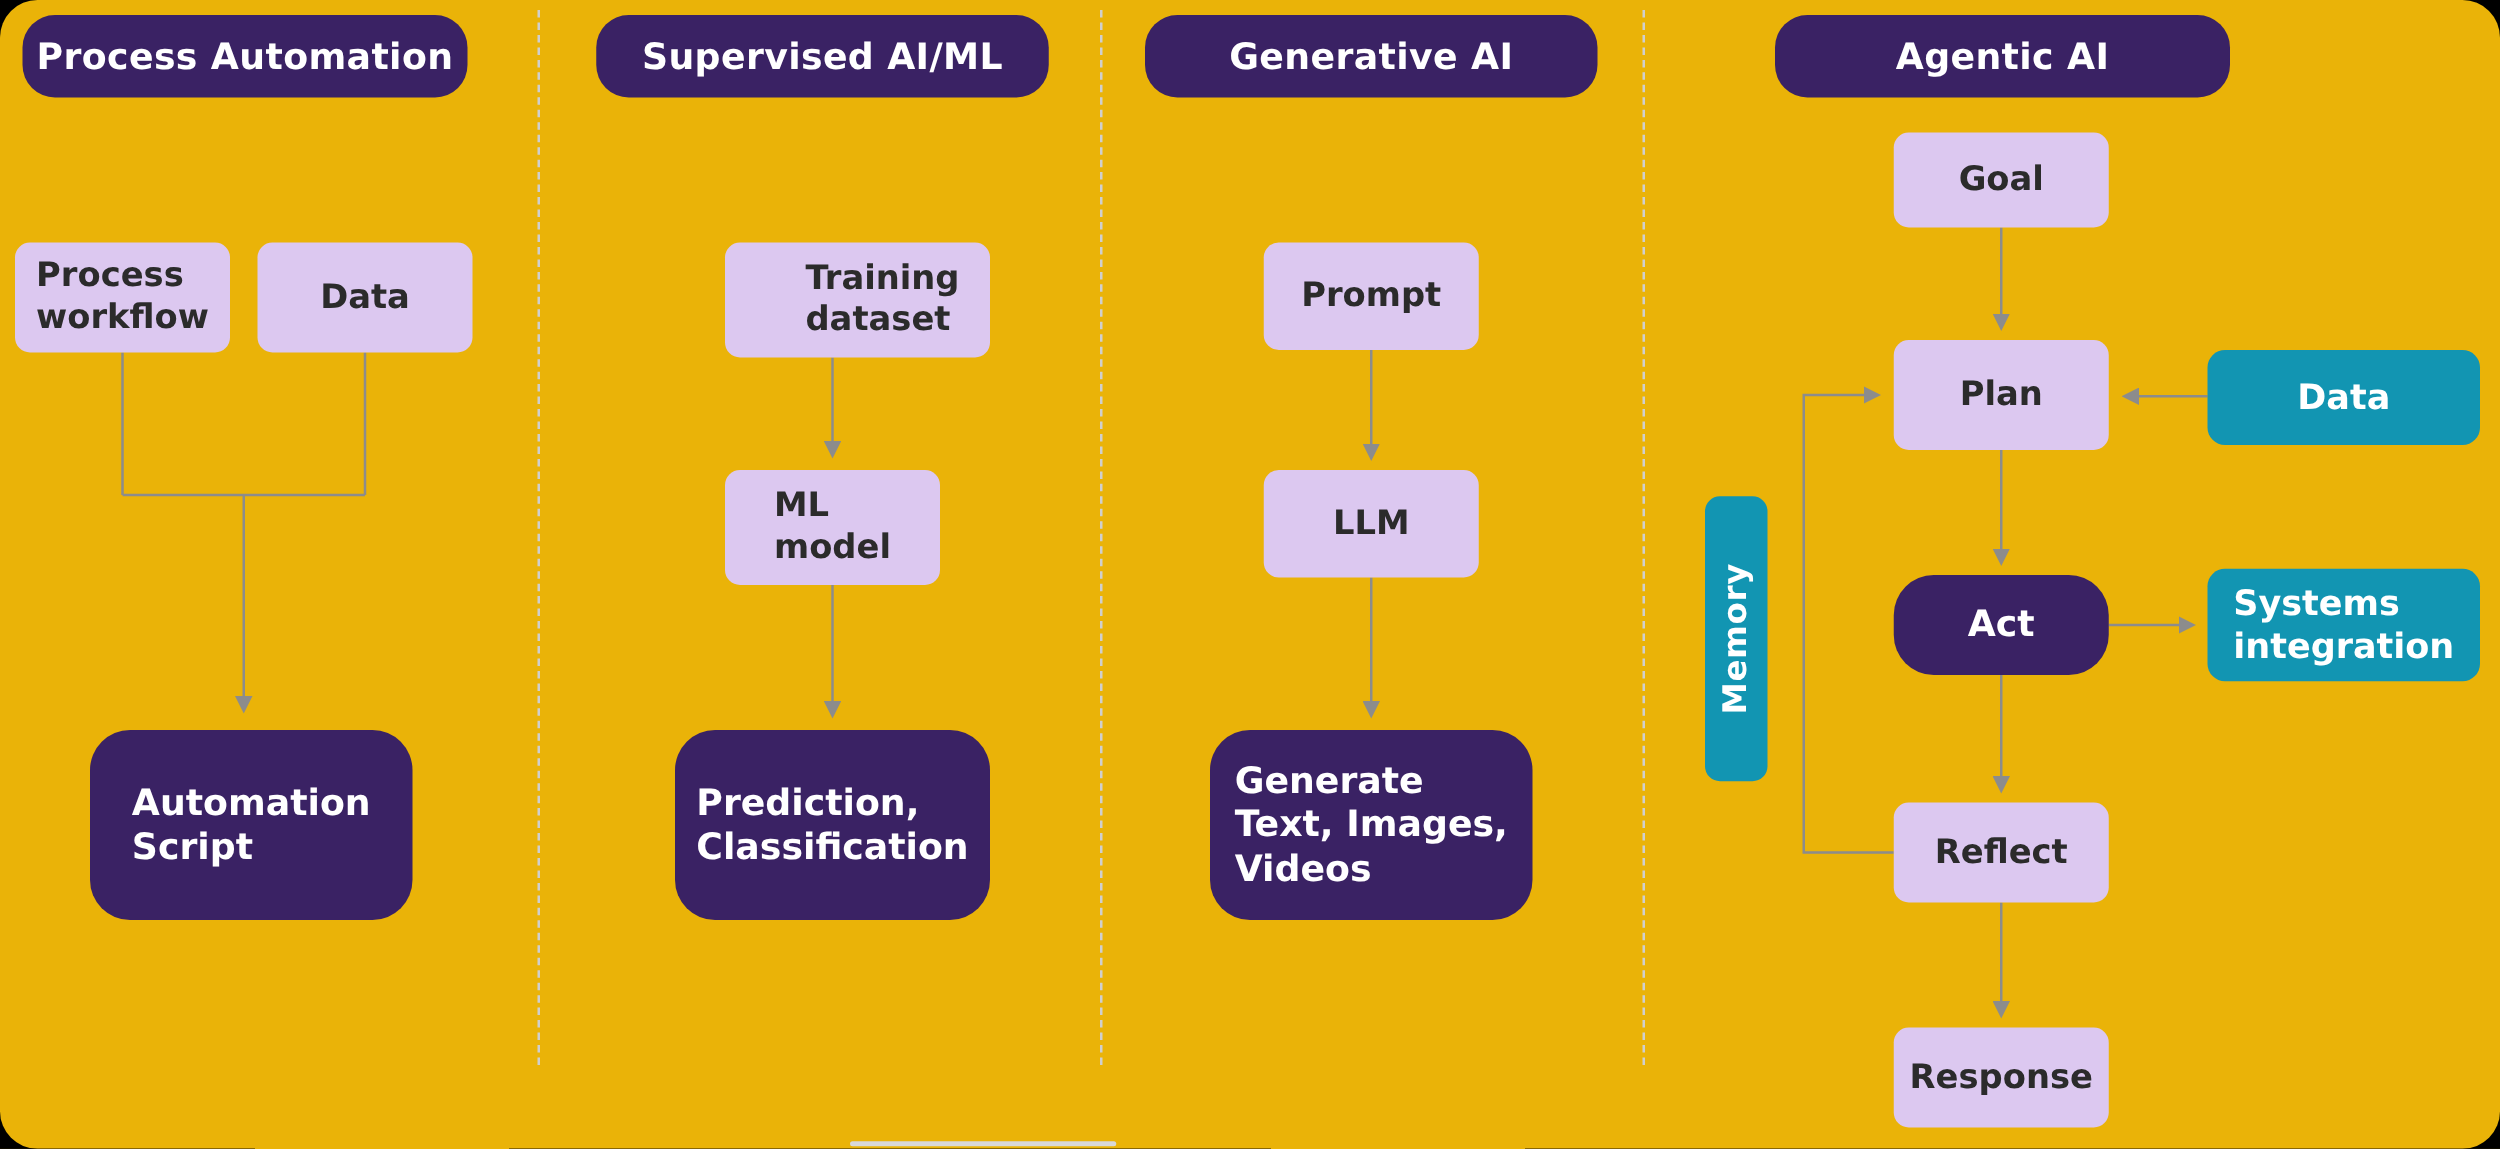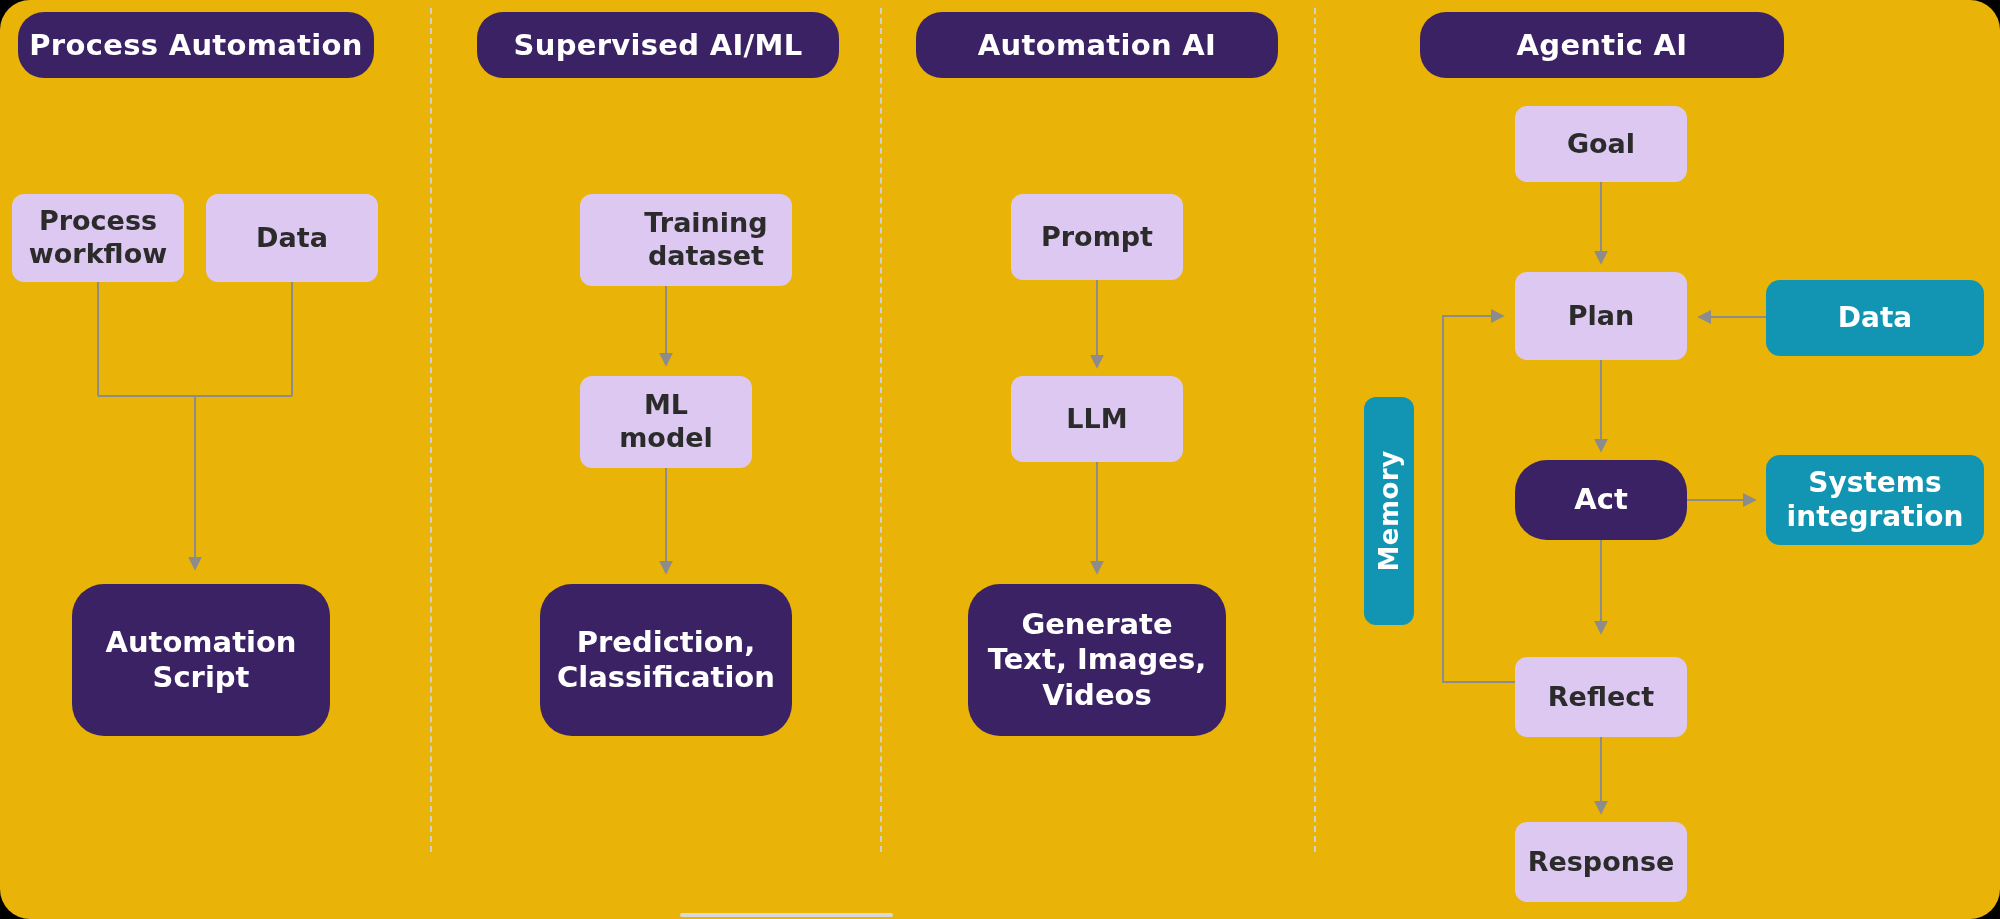--- a/index.html
+++ b/index.html
@@ -19,21 +19,21 @@
   }
   .pill{
     position:absolute;height:66px;
     background:#3a2264;border-radius:26px;
     color:#ffffff;font-weight:700;font-size:29px;letter-spacing:.3px;
     display:flex;align-items:center;justify-content:center;text-align:center;
   }
   .node{
     position:absolute;border-radius:12px;
     display:flex;align-items:center;justify-content:center;
-    text-align:center;white-space:pre-line;
+    white-space:pre-line;
     font-weight:700;line-height:1.22;
   }
   .node.light{background:#dcc8f0;color:#2b2b2b;font-size:27px;}
   .node.dark{background:#3a2264;color:#ffffff;font-size:29px;border-radius:32px;}
   .node.teal{background:#1295b2;color:#ffffff;font-size:28px;border-radius:14px;}
   .memory{
     position:absolute;background:#1295b2;border-radius:12px;
     display:flex;align-items:center;justify-content:center;
   }
   .memory span{
@@ -74,21 +74,21 @@
     <path class="line" d="M1687 500 H1754" marker-end="url(#arrow)"></path>
     <path class="line" d="M1515 682 H1443 V316 H1502" marker-end="url(#arrow)"></path>
   </svg>
 
   <div class="divider" style="left:430px"></div>
   <div class="divider" style="left:880px"></div>
   <div class="divider" style="left:1314px"></div>
 
   <div class="pill" style="left:18px;top:12px;width:356px;">Process Automation</div>
   <div class="pill" style="left:477px;top:12px;width:362px;">Supervised AI/ML</div>
-  <div class="pill" style="left:916px;top:12px;width:362px;">Automation AI</div>
+  <div class="pill" style="left:916px;top:12px;width:362px;">Generative AI</div>
   <div class="pill" style="left:1420px;top:12px;width:364px;">Agentic AI</div>
 
   <div class="node light" style="left:12px;top:194px;width:172px;height:88px;">Process
 workflow</div>
   <div class="node light" style="left:206px;top:194px;width:172px;height:88px;">Data</div>
   <div class="node dark" style="left:72px;top:584px;width:258px;height:152px;">Automation
 Script</div>
 
   <div class="node light" style="left:580px;top:194px;width:172px;height:92px;padding-left:40px;">Training
 dataset</div>
@@ -102,21 +102,21 @@
 Text, Images,
 Videos</div>
   <div class="node light" style="left:1011px;top:376px;width:172px;height:86px;">LLM</div>
 
   <div class="node light" style="left:1515px;top:106px;width:172px;height:76px;">Goal</div>
   <div class="node light" style="left:1515px;top:272px;width:172px;height:88px;">Plan</div>
   <div class="node teal" style="left:1766px;top:280px;width:218px;height:76px;">Data</div>
   <div class="node dark" style="left:1515px;top:460px;width:172px;height:80px;">Act</div>
   <div class="node teal" style="left:1766px;top:455px;width:218px;height:90px;">Systems
 integration</div>
-  <div class="node light" style="left:1515px;top:642px;width:172px;height:80px;margin-top:15px;">Reflect</div>
+  <div class="node light" style="left:1515px;top:642px;width:172px;height:80px;">Reflect</div>
   <div class="node light" style="left:1515px;top:822px;width:172px;height:80px;">Response</div>
   <div class="memory" style="left:1364px;top:397px;width:50px;height:228px;">
     <span>Memory</span>
   </div>
 
   <div class="bottom-bar"></div>
 
 </div>
 
 </body></html>

